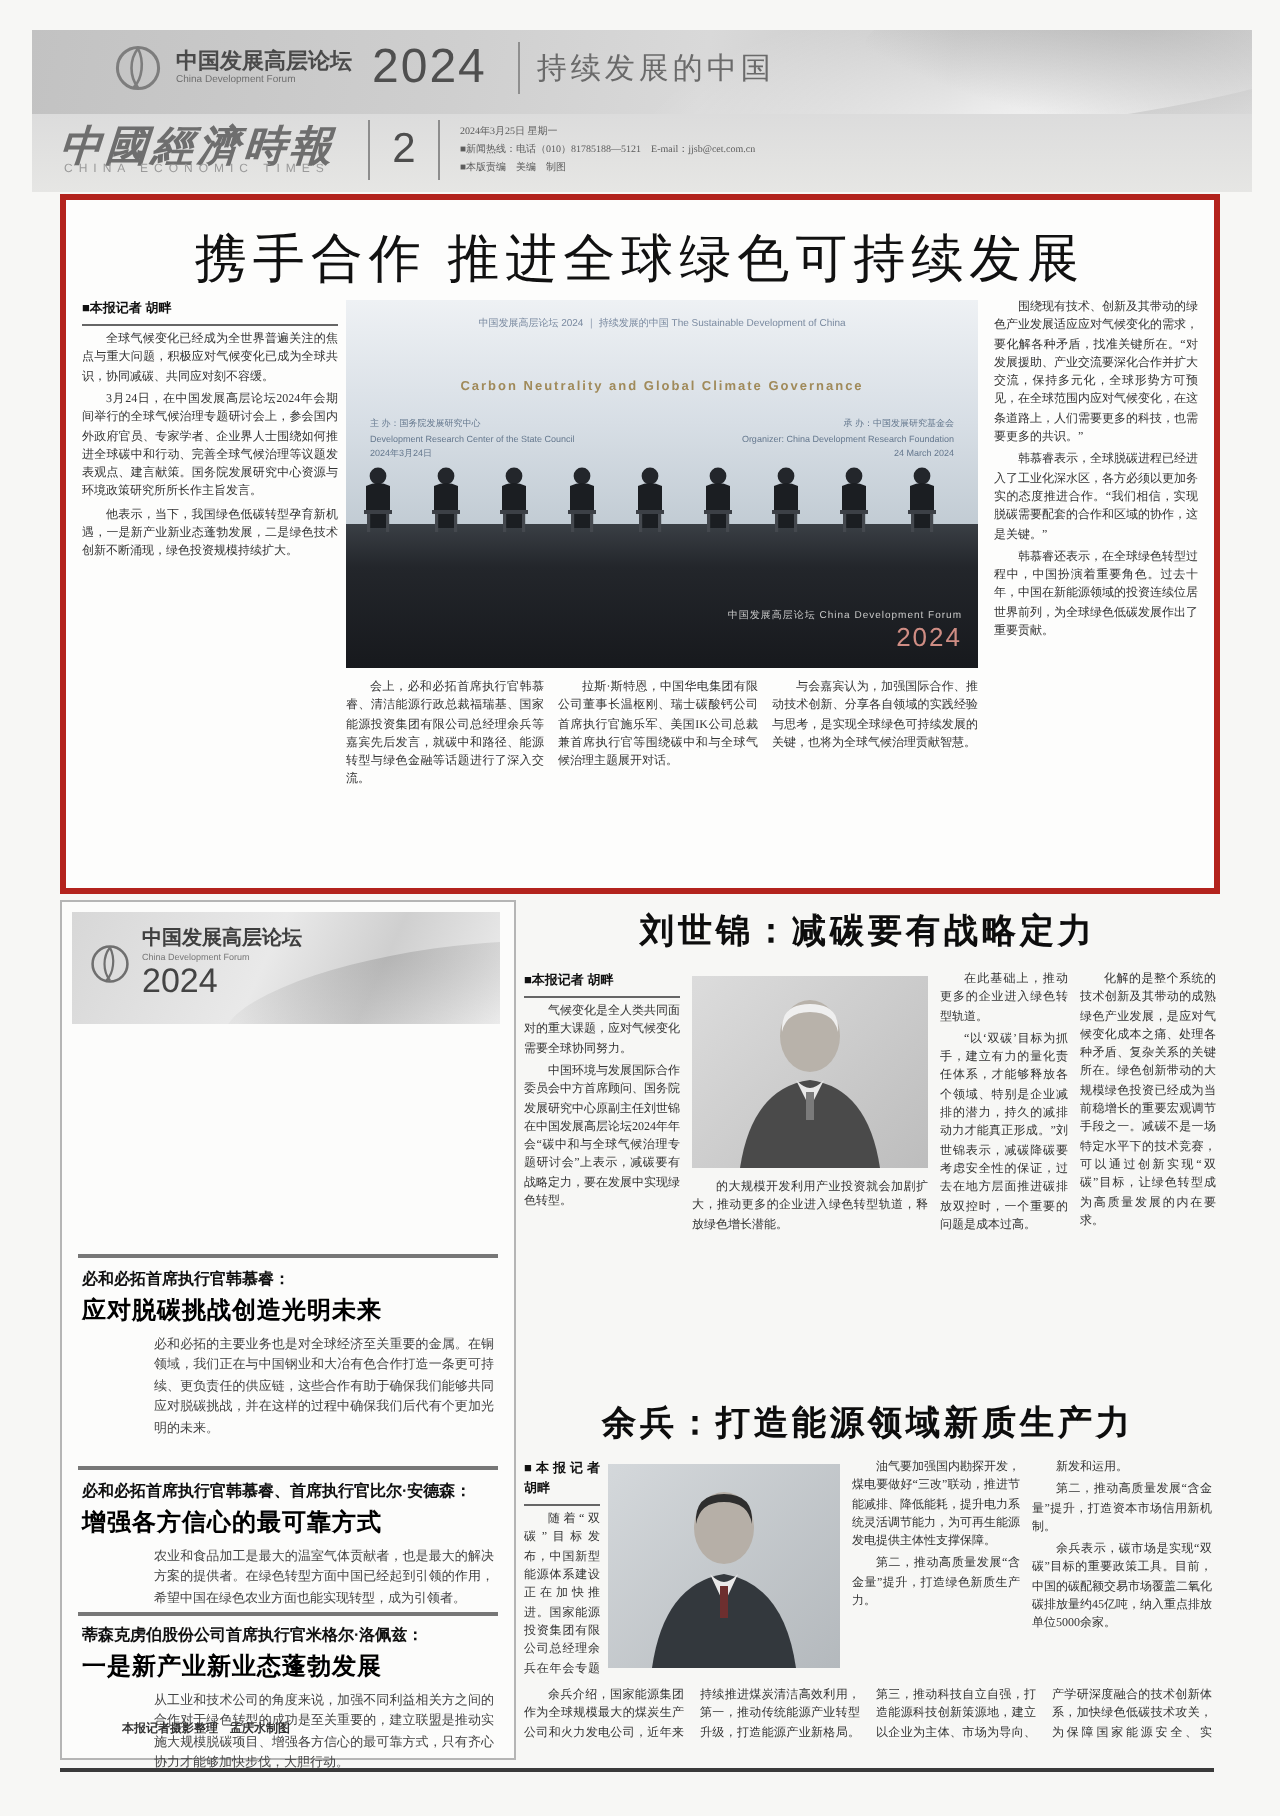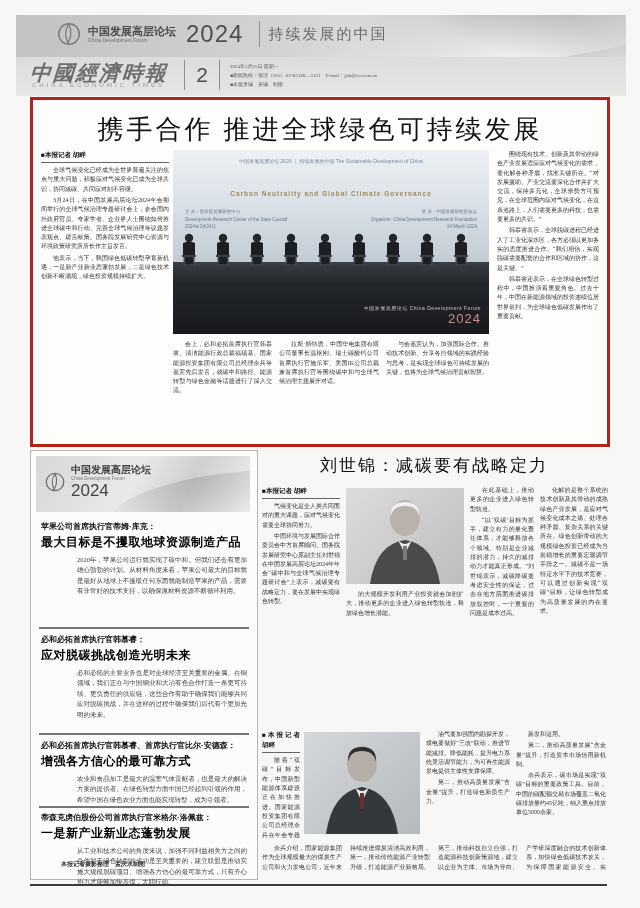--- a/index.html
+++ b/index.html
@@ -65,21 +65,21 @@
   .sb-cn{font-family:"Liberation Sans",sans-serif;font-weight:bold;font-size:10px;color:#3f3f3f;line-height:1.15;}
   .sb-en{font-family:"Liberation Sans",sans-serif;font-size:4.5px;color:#777;}
   .sb-year{font-family:"Liberation Sans",sans-serif;font-size:17px;color:#444;}
   .sb-item{position:absolute;left:10px;width:206px;}
   .sb-speaker{font-family:"Liberation Sans",sans-serif;font-weight:bold;font-size:8px;color:#111;margin-bottom:2px;}
   .sb-title{font-family:"Liberation Sans",sans-serif;font-weight:bold;font-size:12px;color:#000;letter-spacing:.5px;margin-bottom:4px;}
   .sb-body{font-size:6.5px;line-height:1.6;color:#444;padding-left:36px;text-align:justify;}
   .sb-sep{position:absolute;left:8px;width:210px;border-top:2px solid #777;}
   .sb-note{position:absolute;left:30px;bottom:10px;font-family:"Liberation Sans",sans-serif;font-weight:bold;font-size:6px;color:#333;}
   
-  .art-hl{position:absolute;width:100%;text-align:center;font-family:"Liberation Sans",sans-serif;font-weight:normal;
+  .art-hl{position:absolute;width:100%;text-align:center;font-family:"Liberation Sans",sans-serif;font-weight:bold;
     font-size:17px;letter-spacing:2px;color:#0d0d0d;}
   .portrait{position:absolute;overflow:hidden;}
   .page-rule{left:30px;top:884px;width:577px;height:2px;background:#3a3a3a;}
 </style>
 </head>
 <body>
 
 <div class="sheet">
 
   <div class="abs banner">
@@ -191,25 +191,20 @@
           <path d="M12 3 C8 8,8 16,12 21 M12 3 C15 9,14 17,10 21" fill="none" stroke="#6f6f6f" stroke-width="1.2"></path>
         </svg>
         <div>
           <div class="sb-cn">中国发展高层论坛</div>
           <div class="sb-en">China Development Forum</div>
           <div class="sb-year">2024</div>
         </div>
       </div>
     </div>
 
-    <div class="sb-item" style="top:70px;">
-      <div class="sb-speaker">苹果公司首席执行官蒂姆·库克：</div>
-      <div class="sb-title">最大目标是不攫取地球资源制造产品</div>
-      <div class="sb-body">2020年，苹果公司运行就实现了碳中和。但我们还会有更加雄心勃勃的计划。从材料角度来看，苹果公司最大的目标就是最好从地球上不攫取任何东西就能制造苹果的产品，需要有非常好的技术支持，以确保原材料资源不断循环利用。</div>
-    </div>
     <div class="sb-sep" style="top:176px;"></div>
 
     <div class="sb-item" style="top:183px;">
       <div class="sb-speaker">必和必拓首席执行官韩慕睿：</div>
       <div class="sb-title">应对脱碳挑战创造光明未来</div>
       <div class="sb-body">必和必拓的主要业务也是对全球经济至关重要的金属。在铜领域，我们正在与中国钢业和大冶有色合作打造一条更可持续、更负责任的供应链，这些合作有助于确保我们能够共同应对脱碳挑战，并在这样的过程中确保我们后代有个更加光明的未来。</div>
     </div>
     <div class="sb-sep" style="top:282px;"></div>
 
     <div class="sb-item" style="top:289px;">
@@ -255,20 +250,21 @@
     <div class="colbox jt" style="left:212px;top:36px;width:64px;height:200px;">
         <p class="bp">在此基础上，推动更多的企业进入绿色转型轨道。</p>
         <p class="bp">“以‘双碳’目标为抓手，建立有力的量化责任体系，才能够释放各个领域、特别是企业减排的潜力，持久的减排动力才能真正形成。”刘世锦表示，减碳降碳要考虑安全性的保证，过去在地方层面推进碳排放双控时，一个重要的问题是成本过高。</p>
       </div>
     <div class="colbox jt" style="left:282px;top:36px;width:68px;height:200px;">
         <p class="bp">化解的是整个系统的技术创新及其带动的成熟绿色产业发展，是应对气候变化成本之痛、处理各种矛盾、复杂关系的关键所在。绿色创新带动的大规模绿色投资已经成为当前稳增长的重要宏观调节手段之一。减碳不是一场特定水平下的技术竞赛，可以通过创新实现“双碳”目标，让绿色转型成为高质量发展的内在要求。</p>
       </div>
   </div>
 
   <div class="abs" style="left:258px;top:698px;width:352px;height:184px;">
+    <div class="art-hl" style="top:2px;">余兵：打造能源领域新质生产力</div>
 
     <div class="colbox jt" style="left:4px;top:32px;width:38px;height:110px;">
       <div class="byline">■本报记者 胡畔</div>
       <div>
           <p class="bp">随着“双碳”目标发布，中国新型能源体系建设正在加快推进。国家能源投资集团有限公司总经理余兵在年会专题研讨会上表示，要打造能源领域新质生产力。</p>
         </div>
     </div>
 
     <div class="portrait" style="left:46px;top:34px;width:116px;height:102px;background:linear-gradient(135deg,#d4d8db,#b4b9bd);">
       <svg width="116" height="102" viewBox="0 0 116 102">

